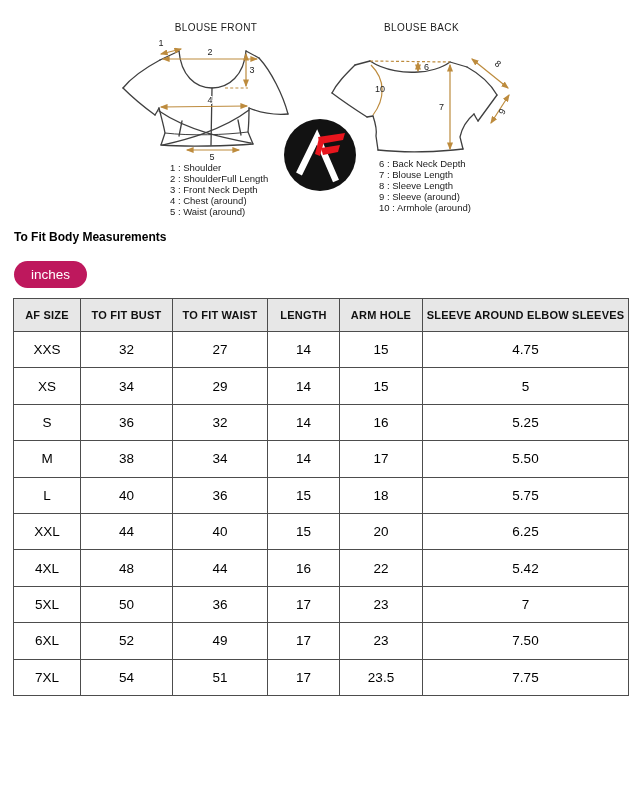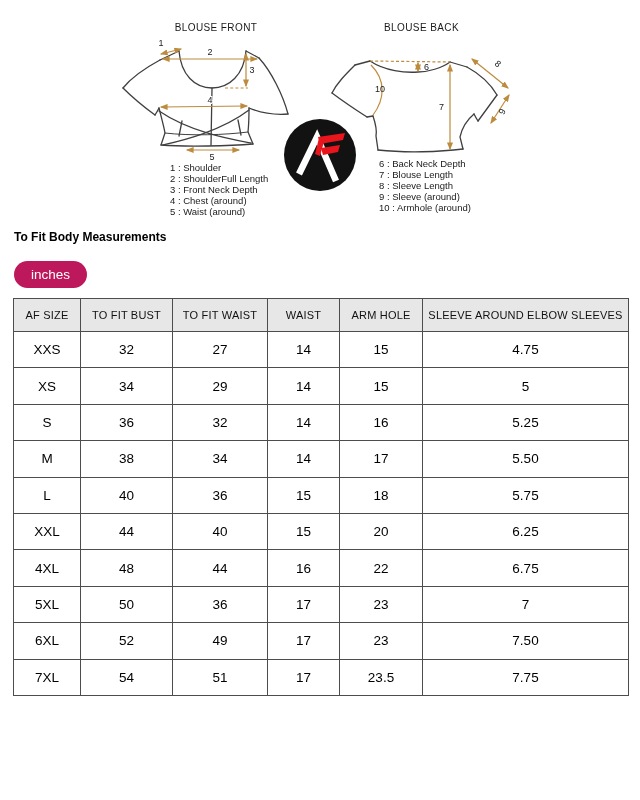--- a/index.html
+++ b/index.html
@@ -24,21 +24,21 @@
   .heading { position:absolute; left:14px; top:230px; font-size:12px; font-weight:bold; color:#000; }
 
   .unit-badge { position:absolute; left:14px; top:261px; height:27px; padding:0 17px;
                 background:#be185d; color:#fff; font-size:13.5px; border-radius:14px;
                 display:flex; align-items:center; }
 
   table.size-table { position:absolute; left:13px; top:298px; width:615px;
                      border-collapse:collapse; table-layout:fixed; }
   .size-table th, .size-table td { border:1px solid #4d4d4d; text-align:center; vertical-align:middle;
                                    overflow:hidden; }
-  .size-table th { background:#e7e7e7; font-size:11px; font-weight:normal; height:33px;
+  .size-table th { background:#e7e7e7; font-size:11px; font-weight:bold; height:33px;
                    letter-spacing:.2px; color:#111; }
   .size-table td { font-size:13.5px; height:36.4px; color:#000; background:#fff; }
 
   svg text { font-family:"Liberation Sans", sans-serif; }
   .co { font-size:9px; fill:#222; }
   .co4 { paint-order:stroke; stroke:#fff; stroke-width:2px; }
 </style>
 </head>
 <body>
 
@@ -164,21 +164,21 @@
         <col style="width:95px">
       <col style="width:72px">
         <col style="width:83px">
         <col style="width:206px">
     </colgroup>
     <thead>
       <tr>
           <th>AF SIZE</th>
           <th>TO FIT BUST</th>
           <th>TO FIT WAIST</th>
-          <th>WAIST</th>
+          <th>LENGTH</th>
           <th>ARM HOLE</th>
           <th>SLEEVE AROUND ELBOW SLEEVES</th>
         </tr>
     </thead>
     <tbody>
         <tr>
           <td>XXS</td>
           <td>32</td>
           <td>27</td>
           <td>14</td>
@@ -224,21 +224,21 @@
           <td>15</td>
           <td>20</td>
           <td>6.25</td>
         </tr>
         <tr>
           <td>4XL</td>
           <td>48</td>
           <td>44</td>
           <td>16</td>
           <td>22</td>
-          <td>6.75</td>
+          <td>5.42</td>
         </tr>
         <tr>
           <td>5XL</td>
           <td>50</td>
           <td>36</td>
           <td>17</td>
           <td>23</td>
           <td>7</td>
         </tr>
         <tr>

